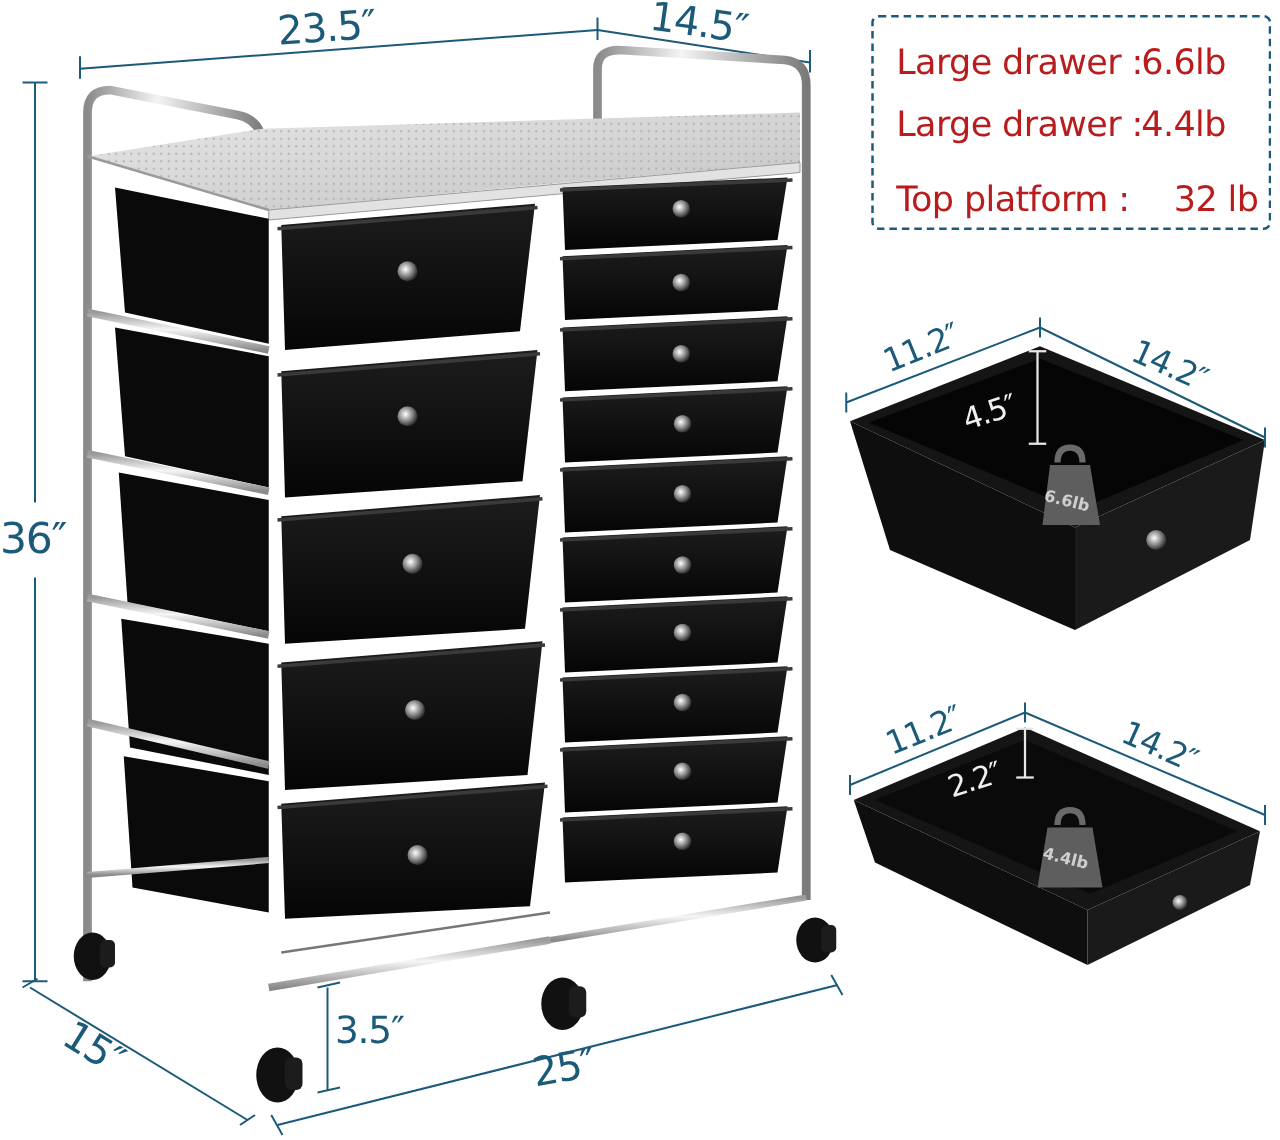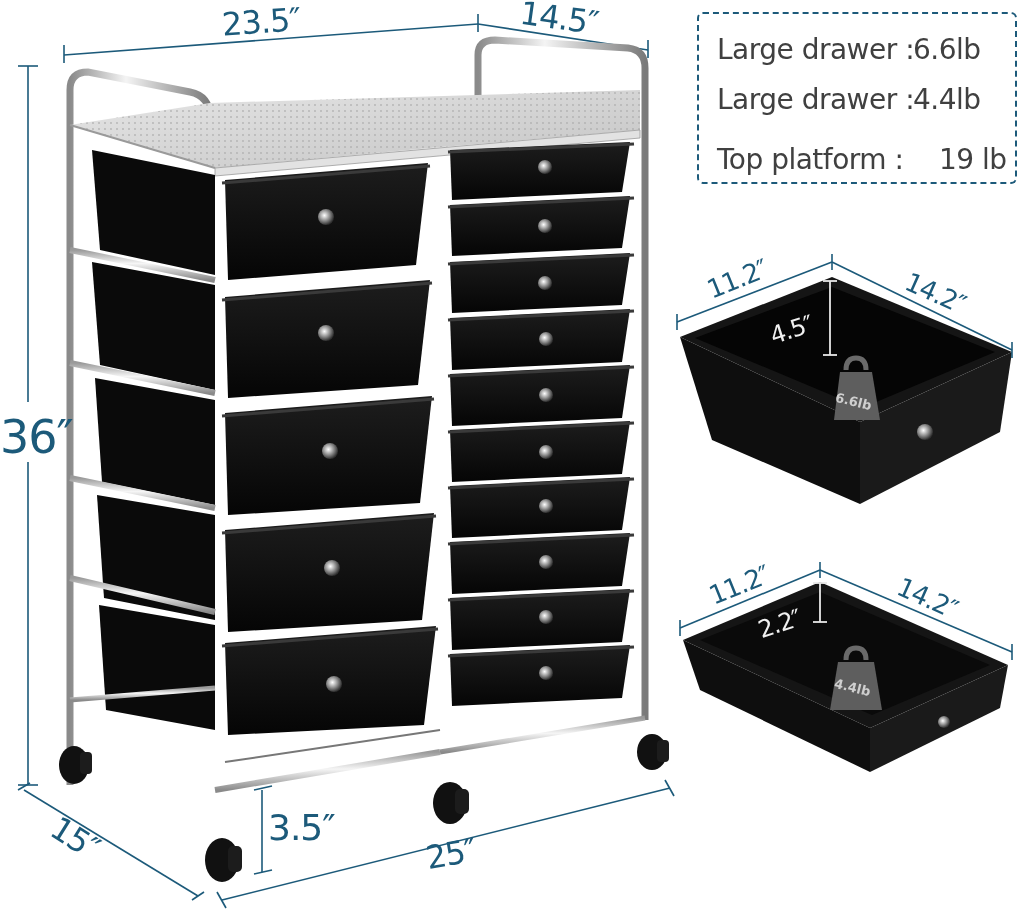--- a/index.html
+++ b/index.html
@@ -3,21 +3,21 @@
 <meta charset="utf-8">
 <style>
   html, body { margin:0; padding:0; background:#ffffff; }
   body { width:1024px; height:912px; position:relative; overflow:hidden;
          font-family:"DejaVu Sans", "Liberation Sans", sans-serif; }
   .stage { position:absolute; left:0; top:0; width:1024px; height:912px; }
   .dim-label { position:absolute; color:#1c5a7a; font-weight:400; white-space:nowrap;
                letter-spacing:-1px; line-height:1; }
   .spec-box { position:absolute; left:697px; top:12px; width:320px; height:172px;
               border:2px dashed #1c5a7a; border-radius:6px; box-sizing:border-box; }
-  .spec-row { position:absolute; left:18px; color:#404040; font-size:28px; line-height:1;
+  .spec-row { position:absolute; left:18px; color:#b91c1c; font-size:28px; line-height:1;
               white-space:nowrap; letter-spacing:-0.5px; }
   .spec-row .val { position:absolute; left:196px; }
   .weight-text { position:absolute; color:#cfcfcf; font-size:13px; font-weight:bold; }
   svg { position:absolute; left:0; top:0; }
 </style>
 </head>
 <body>
 
 <div class="stage">
 
@@ -242,37 +242,37 @@
       <g stroke="#e8e8e8" stroke-width="1.8">
         <line x1="820" y1="583" x2="820" y2="622"></line>
         <line x1="813" y1="583" x2="827" y2="583"></line>
         <line x1="813" y1="622" x2="827" y2="622"></line>
       </g>
     </g>
   </svg>
 
   <div class="dim-label" style="left:222px;top:6px;font-size:32px;transform:rotate(-4deg);">23.5″</div>
   <div class="dim-label" style="left:520px;top:2px;font-size:32px;transform:rotate(8deg);">14.5″</div>
-  <div class="dim-label" style="left:0px;top:414px;font-size:46px;">36″</div>
+  <div class="dim-label" style="left:0px;top:414px;font-size:34px;">36″</div>
   <div class="dim-label" style="left:50px;top:822px;font-size:32px;transform:rotate(32deg);">15″</div>
   <div class="dim-label" style="left:426px;top:838px;font-size:32px;transform:rotate(-10deg);">25″</div>
-  <div class="dim-label" style="left:268px;top:810px;font-size:36px;">3.5″</div>
+  <div class="dim-label" style="left:268px;top:810px;font-size:30px;">3.5″</div>
 
   <div class="spec-box">
     <div class="spec-row" style="top:22px;">
       <span>Large drawer :</span>
       <span class="val">6.6lb</span>
     </div>
     <div class="spec-row" style="top:72px;">
       <span>Large drawer :</span>
       <span class="val">4.4lb</span>
     </div>
     <div class="spec-row" style="top:132px;">
       <span>Top platform :</span>
-      <span class="val" style="left:222px;">19 lb</span>
+      <span class="val" style="left:222px;">32 lb</span>
     </div>
   </div>
 
   <div class="dim-label" style="left:706px;top:266px;font-size:26px;transform:rotate(-22deg);">11.2″</div>
   <div class="dim-label" style="left:904px;top:280px;font-size:26px;transform:rotate(24deg);">14.2″</div>
   <div class="dim-label" style="left:770px;top:318px;font-size:24px;color:#f0f0f0;transform:rotate(-18deg);">4.5″</div>
   <div class="weight-text" style="left:835px;top:394px;transform:rotate(14deg);">6.6lb</div>
 
   <div class="dim-label" style="left:708px;top:572px;font-size:26px;transform:rotate(-22deg);">11.2″</div>
   <div class="dim-label" style="left:896px;top:585px;font-size:26px;transform:rotate(24deg);">14.2″</div>

